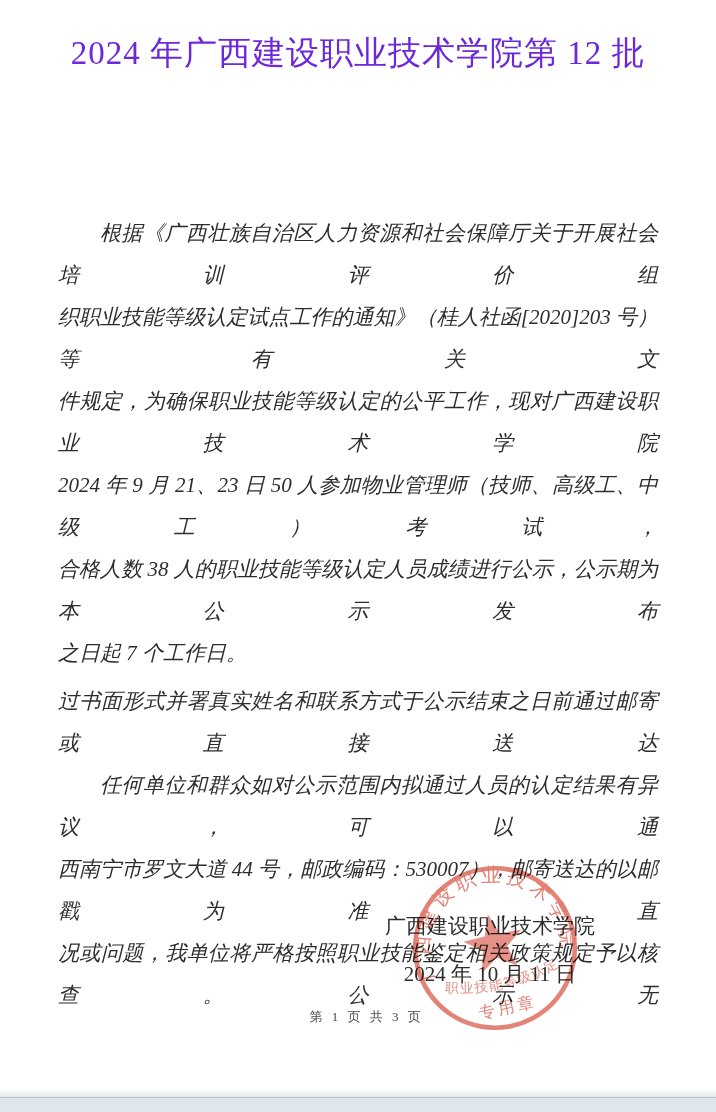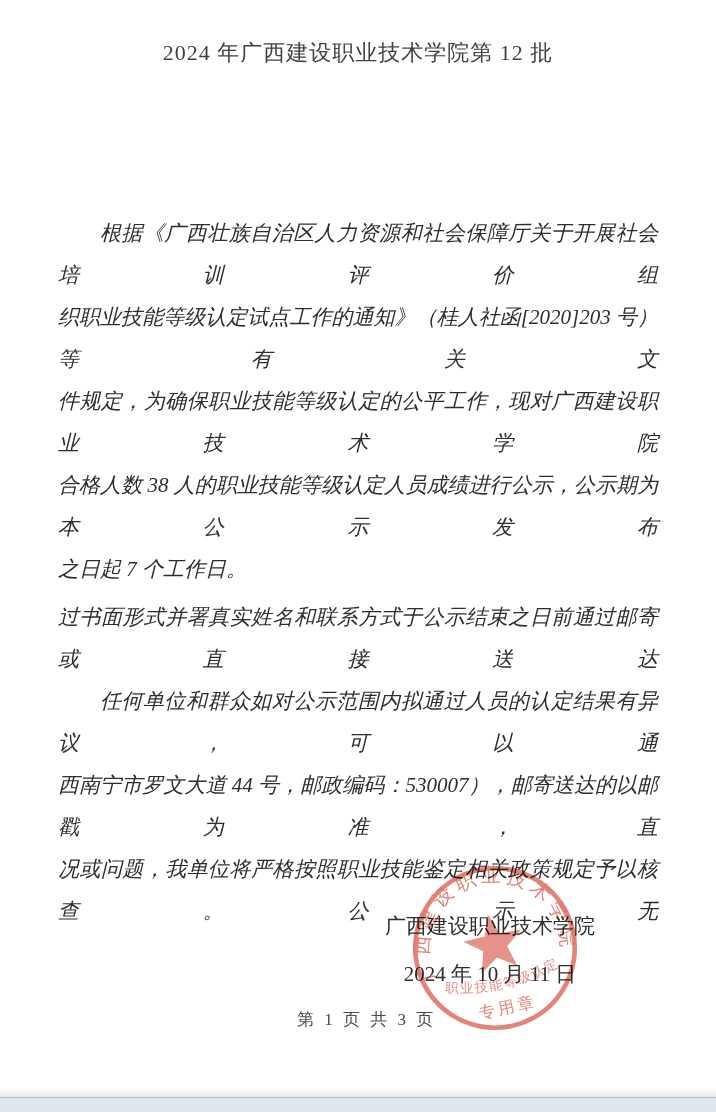--- a/index.html
+++ b/index.html
@@ -17,23 +17,23 @@
     color: #2c2c2c;
   }
 
   
   .title-block {
     position: absolute;
     top: 22px;
     left: 0;
     right: 0;
     text-align: center;
-    font-size: 22px;
+    font-size: 33px;
     line-height: 62px;
-    color: #404040;
+    color: #6d28d9;
     letter-spacing: 1px;
   }
 
   
   .body-block {
     position: absolute;
     top: 212px;
     left: 58px;
     width: 600px;
     font-size: 21px;
@@ -75,21 +75,21 @@
     pointer-events: none;
   }
 
   
   .footer-block {
     position: absolute;
     top: 1008px;
     left: 0;
     right: 0;
     text-align: center;
-    font-size: 17px;
+    font-size: 13px;
     letter-spacing: 3px;
     color: #4a4a4a;
     padding-left: 17px;
   }
 
   
   .page-edge-shadow {
     position: absolute;
     left: 0;
     right: 0;
@@ -115,20 +115,21 @@
   <div class="title-block">
     <div>2024 年广西建设职业技术学院第 12 批</div>
   </div>
 
   <div class="body-block">
 
     <div class="para1">
       <div class="line jl indent">根据《广西壮族自治区人力资源和社会保障厅关于开展社会培训评价组</div>
       <div class="line jl">织职业技能等级认定试点工作的通知》（桂人社函[2020]203 号）等有关文</div>
       <div class="line jl">件规定，为确保职业技能等级认定的公平工作，现对广西建设职业技术学院</div>
+      <div class="line jl">2024 年 9 月 21、23 日 50 人参加物业管理师（技师、高级工、中级工）考试，</div>
       <div class="line jl">合格人数 38 人的职业技能等级认定人员成绩进行公示，公示期为本公示发布</div>
       <div class="line">之日起 7 个工作日。</div>
     </div>
 
     <div class="para2">
       <div class="line jl">过书面形式并署真实姓名和联系方式于公示结束之日前通过邮寄或直接送达</div>
       <div class="line jl indent">任何单位和群众如对公示范围内拟通过人员的认定结果有异议，可以通</div>
       <div class="line jl">西南宁市罗文大道 44 号，邮政编码：530007），邮寄送达的以邮戳为准，直</div>
       <div class="line jl">况或问题，我单位将严格按照职业技能鉴定相关政策规定予以核查。公示无</div>
 

